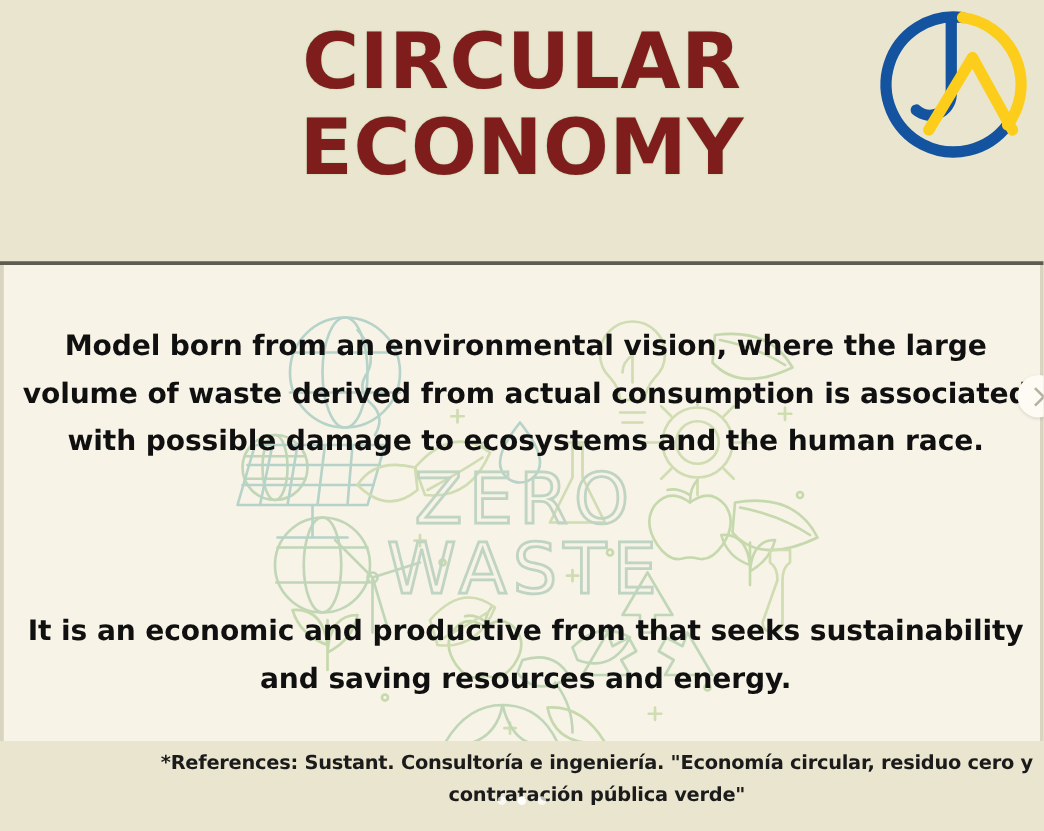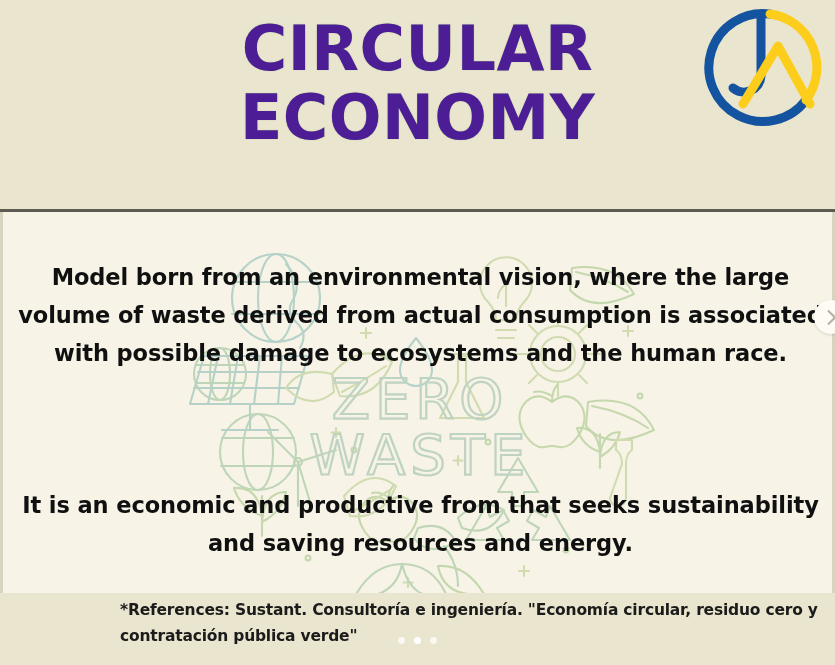--- a/index.html
+++ b/index.html
@@ -32,21 +32,21 @@
     height: 212px;
     background: #eae5ce;
     overflow: hidden;
   }
   .header-title {
     position: absolute;
     left: 0;
     top: 14px;
     width: 835px;
     text-align: center;
-    color: #4c1d95;
+    color: #7f1d1d;
     font-family: "DejaVu Sans", sans-serif;
     font-weight: 700;
     font-size: 62px;
     line-height: 1.12;
     letter-spacing: 0.5px;
     text-transform: uppercase;
     white-space: pre-line;
     text-shadow: 0 0 1px rgba(74,155,75,0.5);
   }
 
@@ -121,20 +121,21 @@
     top: 593px;
     width: 835px;
     height: 72px;
     background: #eae5ce;
   }
   .footer-ref {
     position: absolute;
     left: 120px;
     top: 4px;
     width: 715px;
+    text-align: center;
     color: #1b1b1b;
     font-family: "DejaVu Sans", sans-serif;
     font-weight: 700;
     font-size: 15.5px;
     line-height: 26px;
     letter-spacing: -0.2px;
     white-space: pre-line;
   }
 
   

